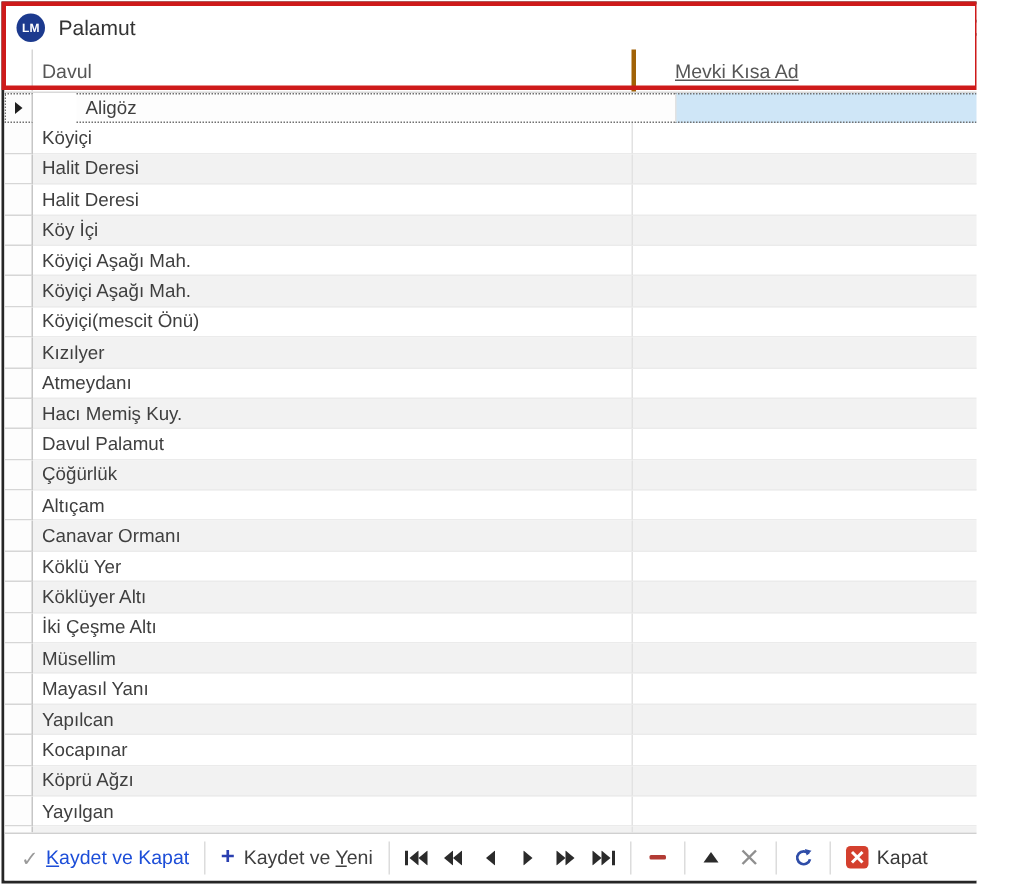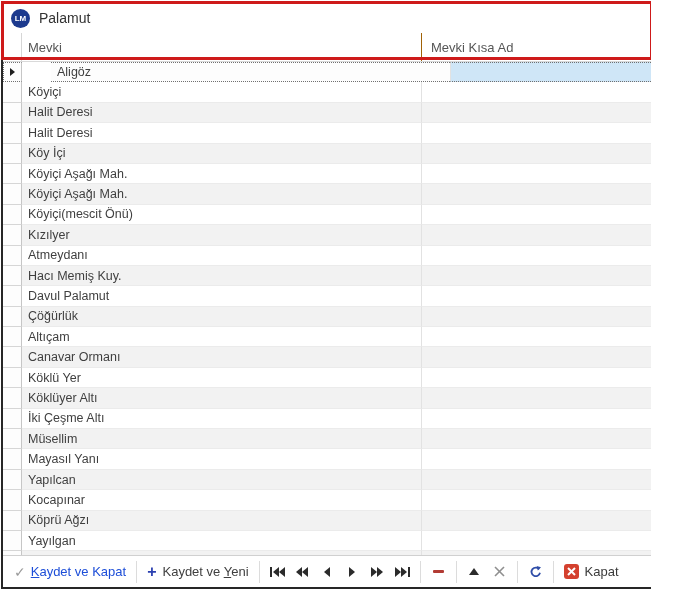--- a/index.html
+++ b/index.html
@@ -22,21 +22,21 @@
   .win-title { margin-left:9px; font-size:14px; color:#333; }
   .close-btn { margin-left:auto; margin-right:16px; width:14px; height:14px;
                display:flex; align-items:center; justify-content:center; cursor:pointer; }
 
   
   .grid-header { position:absolute; left:0; top:30px; width:656px; height:29px;
                  display:flex; background:#fff; border-bottom:1px solid #d9d9d9;
                  color:#565656; font-size:13px; }
   .hdr-ind { width:19px; border-right:1px solid #d6d6d6; }
   .hdr-mevki { width:399px; display:flex; align-items:center; padding-left:6px; }
-  .hdr-kisa { flex:1; display:flex; align-items:center; padding-left:9px; border-left:1px solid #a16207; }
+  .hdr-kisa { flex:1; display:flex; align-items:center; padding-left:26px; border-left:3px solid #a16207;text-decoration:underline; }
 
   
   .grid-body { position:absolute; left:0; top:59px; width:656px; height:493px; overflow:hidden; background:#fff; }
   .row { display:flex; height:20.4px; }
   .cell { border-bottom:1px solid #ebebeb; display:flex; align-items:center;
           font-size:12.5px; color:#3f3f3f; overflow:hidden; white-space:nowrap; }
   .ind { width:19px; background:#fdfdfd; border-right:1px solid #c6c6c6; border-bottom:1px solid #d6d6d6; }
   .mevki { width:399px; padding-left:6px; }
   .kisa { flex:1; border-left:1px solid #e2e2e2; padding-left:8px; }
   .row.stripe .mevki, .row.stripe .kisa { background:#f2f2f2; }
@@ -88,21 +88,21 @@
       <div class="close-btn">
         <svg width="13" height="13" viewBox="0 0 13 13">
           <line x1="1.5" y1="1.5" x2="11.5" y2="11.5" stroke="#4a4a4a" stroke-width="1.4"></line>
           <line x1="11.5" y1="1.5" x2="1.5" y2="11.5" stroke="#4a4a4a" stroke-width="1.4"></line>
         </svg>
       </div>
     </div>
 
     <div class="grid-header">
       <div class="hdr-ind"></div>
-      <div class="hdr-mevki">Mevki</div>
+      <div class="hdr-mevki">Davul</div>
       <div class="hdr-kisa">Mevki Kısa Ad</div>
     </div>
 
     <div class="grid-body">
         <div class="row selected">
     <div class="cell ind">
       <div class="ind-arrow"></div>
     </div>
     <div class="cell mevki">Aligöz</div>
     <div class="cell kisa"></div>

